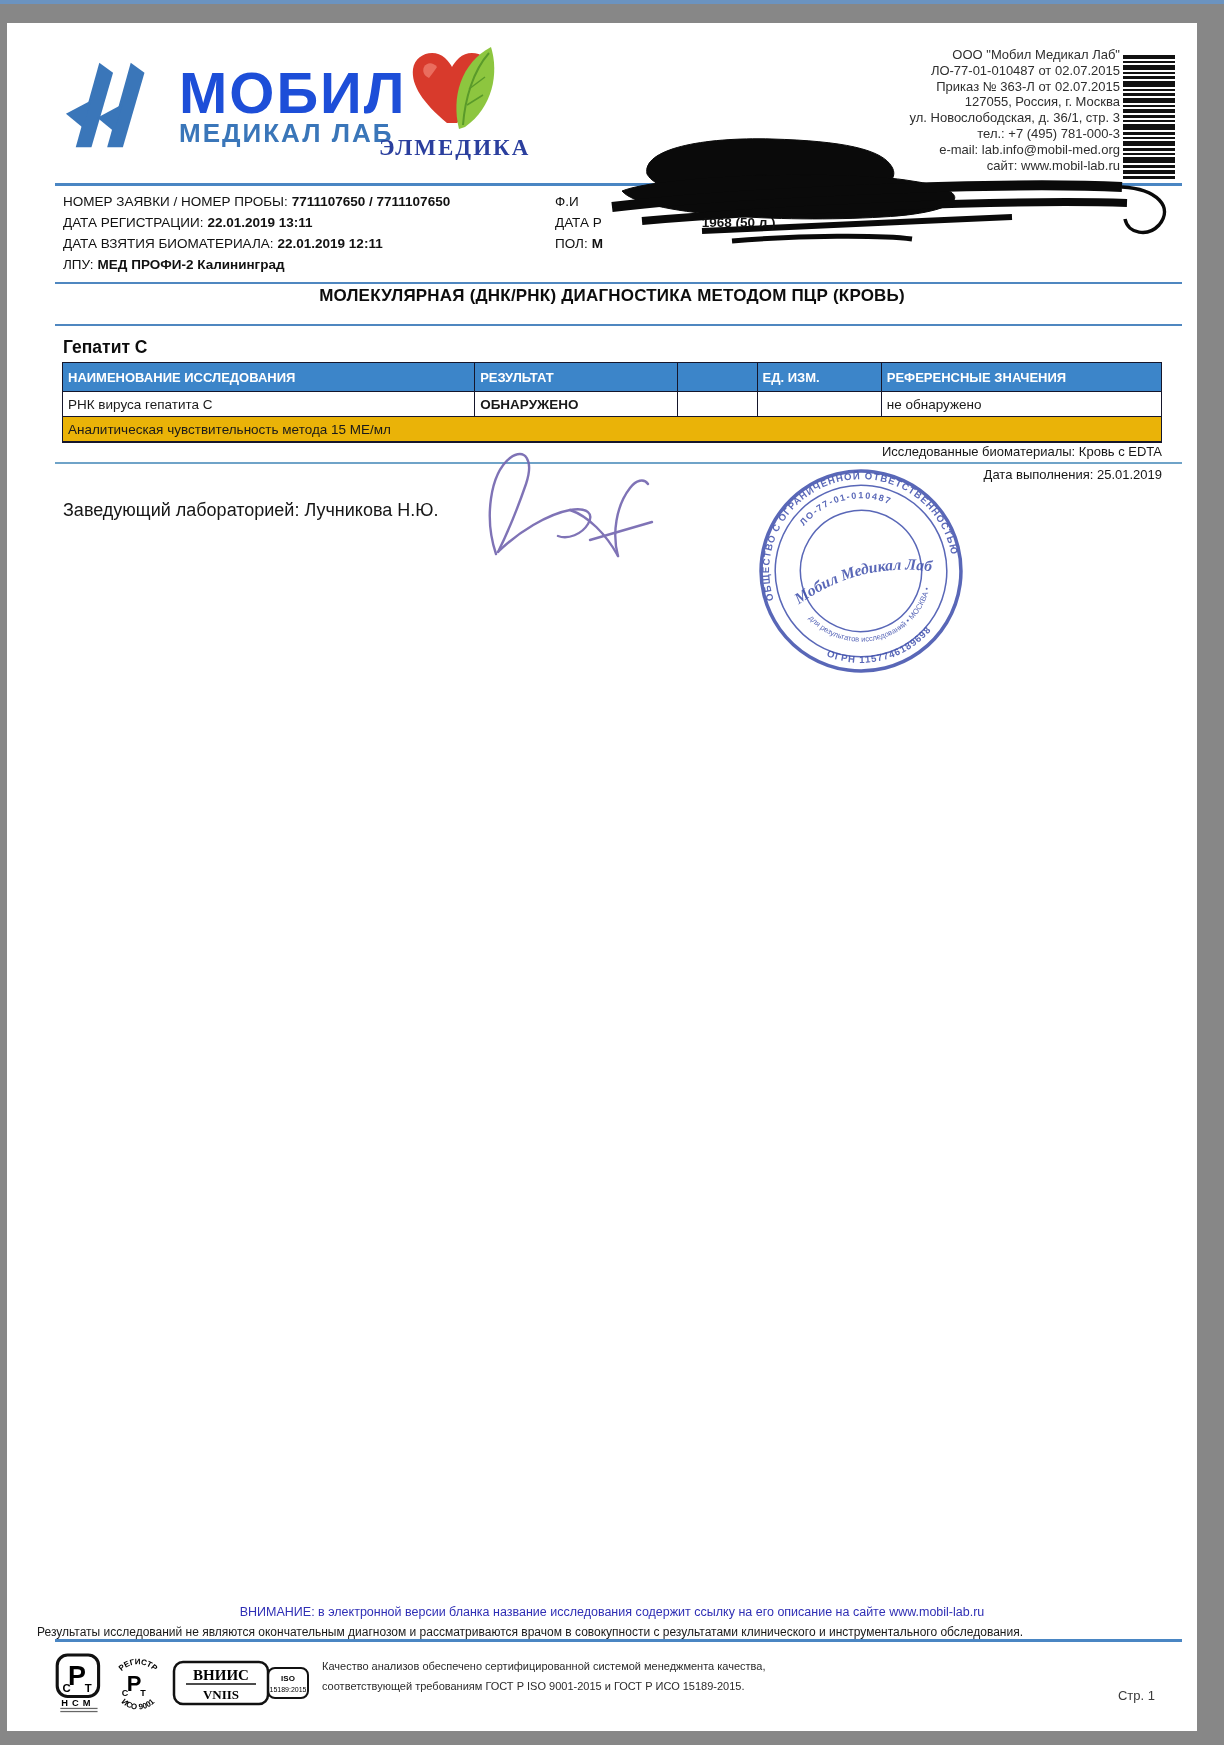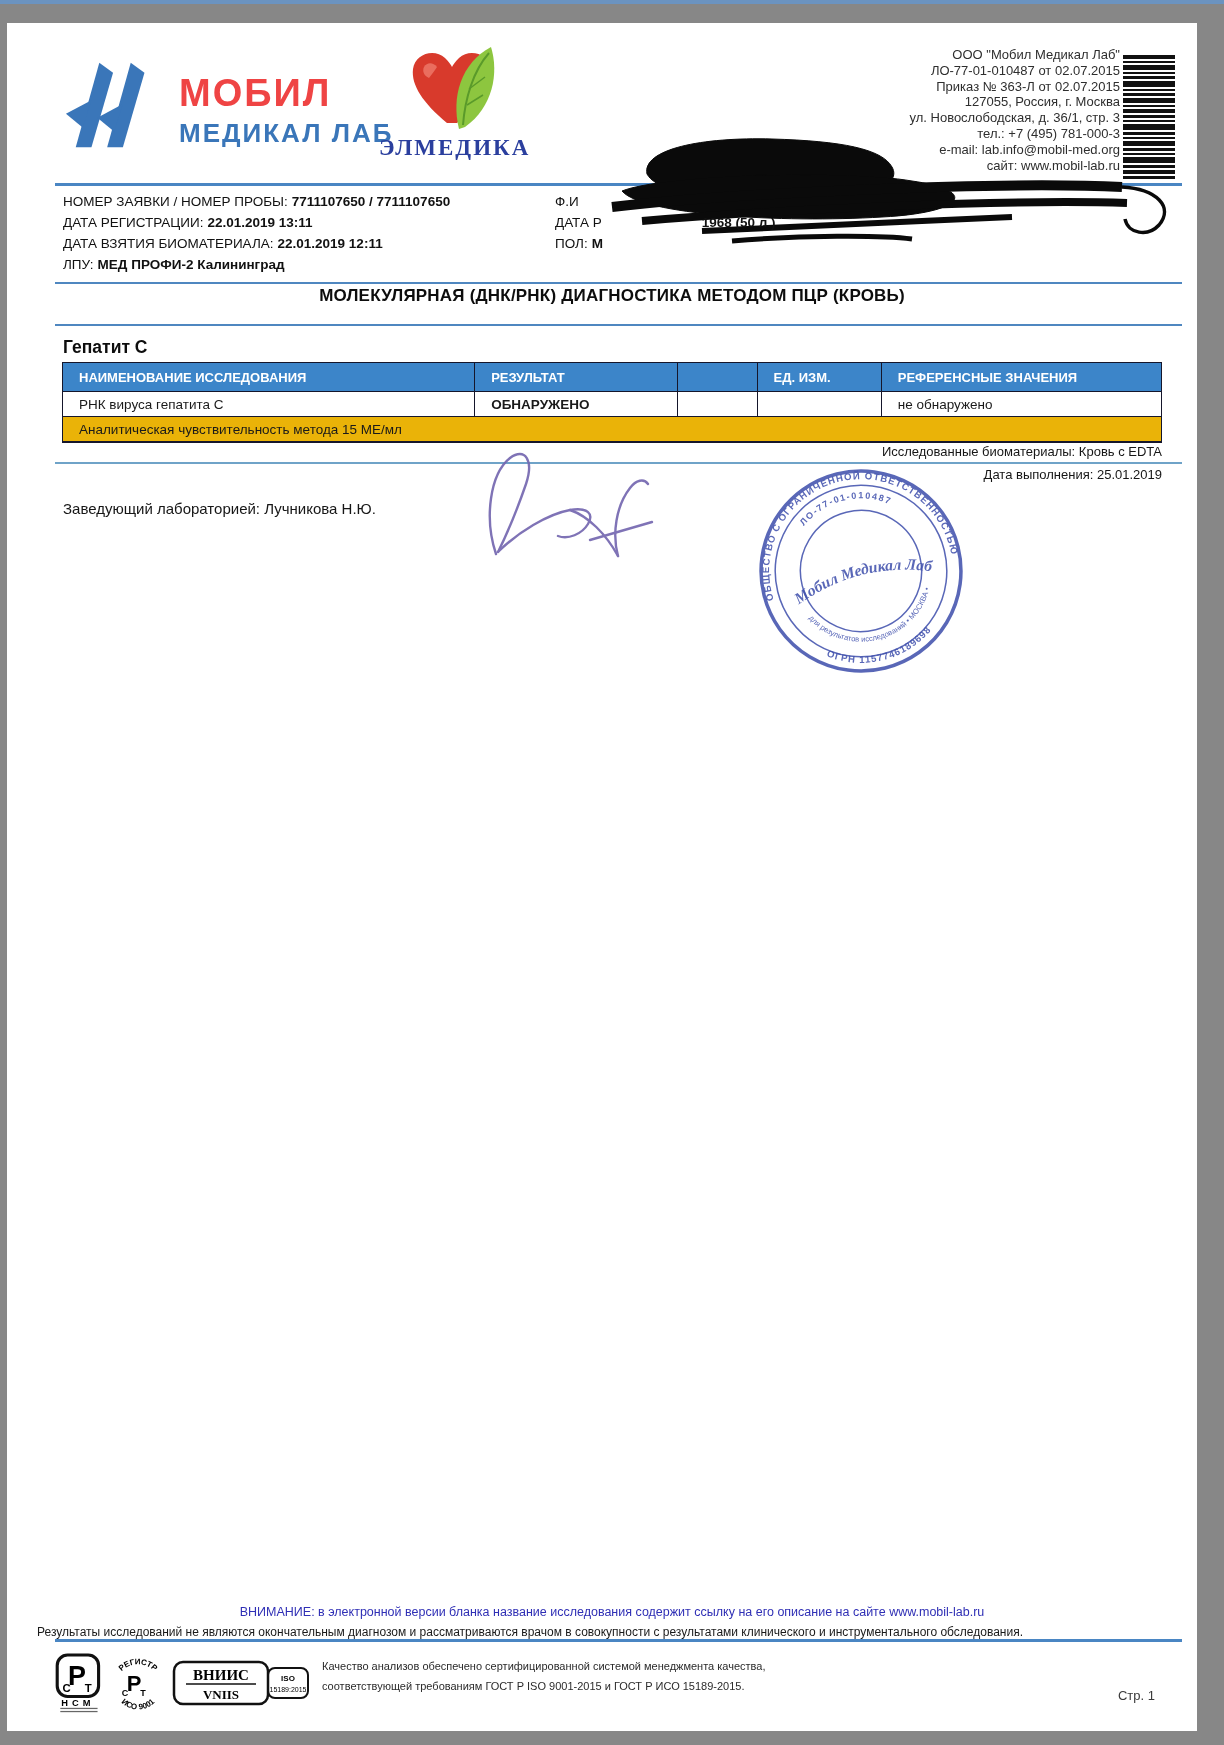--- a/index.html
+++ b/index.html
@@ -9,43 +9,43 @@
     font-family:"Liberation Sans","DejaVu Sans",sans-serif;
     -webkit-font-smoothing:antialiased;
   }
   .top-strip{position:absolute;left:0;top:0;width:1224px;height:4px;background:#6b93c0;}
   .page{
     position:absolute;left:7px;top:23px;width:1190px;height:1708px;
     background:#ffffff;color:#1a1a1a;
   }
   .abs{position:absolute;}
   
-  .brand-word1{font-size:38px;font-weight:bold;color:#ef4444;letter-spacing:2px;line-height:48px;}
+  .brand-word1{font-size:58px;font-weight:bold;color:#1d4ed8;letter-spacing:2px;line-height:48px;}
   .brand-word2{font-size:26px;font-weight:bold;color:#3a76b9;letter-spacing:2px;line-height:32px;}
   .partner-name{font-size:23px;font-weight:bold;color:#2b3f9e;letter-spacing:2px;font-family:"Liberation Serif","DejaVu Serif",serif;}
   .company-info{font-size:13px;line-height:15.8px;text-align:right;color:#2e2e2e;}
   .hr-blue{background:#4a86c3;height:3px;}
   .hr-blue-2{background:#4f87c0;height:2px;}
   .hr-teal{background:#6fa3c8;height:2px;}
   
   .info-line{font-size:13.5px;line-height:21px;white-space:nowrap;color:#111;}
   .info-line b{margin-left:4px;}
   .gap{display:inline-block;width:96px;}
   
   .report-title{font-size:17px;font-weight:bold;text-align:center;color:#0d0d0d;letter-spacing:.2px;}
   .section-title{font-size:17.5px;font-weight:bold;color:#0d0d0d;}
   
   table.results{border-collapse:collapse;width:1100px;table-layout:fixed;}
-  table.results th,table.results td{border:1px solid #15162b;padding:0 16px;overflow:hidden;white-space:nowrap;}
+  table.results th,table.results td{border:1px solid #15162b;padding:0 5px;overflow:hidden;white-space:nowrap;}
   table.results th{height:28px;font-size:13px;text-align:left;color:#fff;font-weight:bold;}
   table.results td{height:24px;font-size:13.5px;}
   table.results{border:1.5px solid #15162b;}
   tr.note-row td{border-bottom:2px solid #15162b;}
   .right-note{font-size:13px;text-align:right;color:#161616;}
-  .signoff{font-size:15px;color:#161616;}
+  .signoff{font-size:18px;color:#161616;}
   
   .notice{font-size:12.5px;text-align:center;}
   .disclaimer{font-size:12px;text-align:left;color:#1a1a1a;}
   .quality{font-size:11px;color:#2b2b2b;line-height:20px;}
   .page-num{font-size:13px;color:#3a3a3a;}
   svg text{font-family:"Liberation Sans","DejaVu Sans",sans-serif;}
   svg .serif{font-family:"Liberation Serif","DejaVu Serif",serif;}
 </style>
 </head>
 <body>

